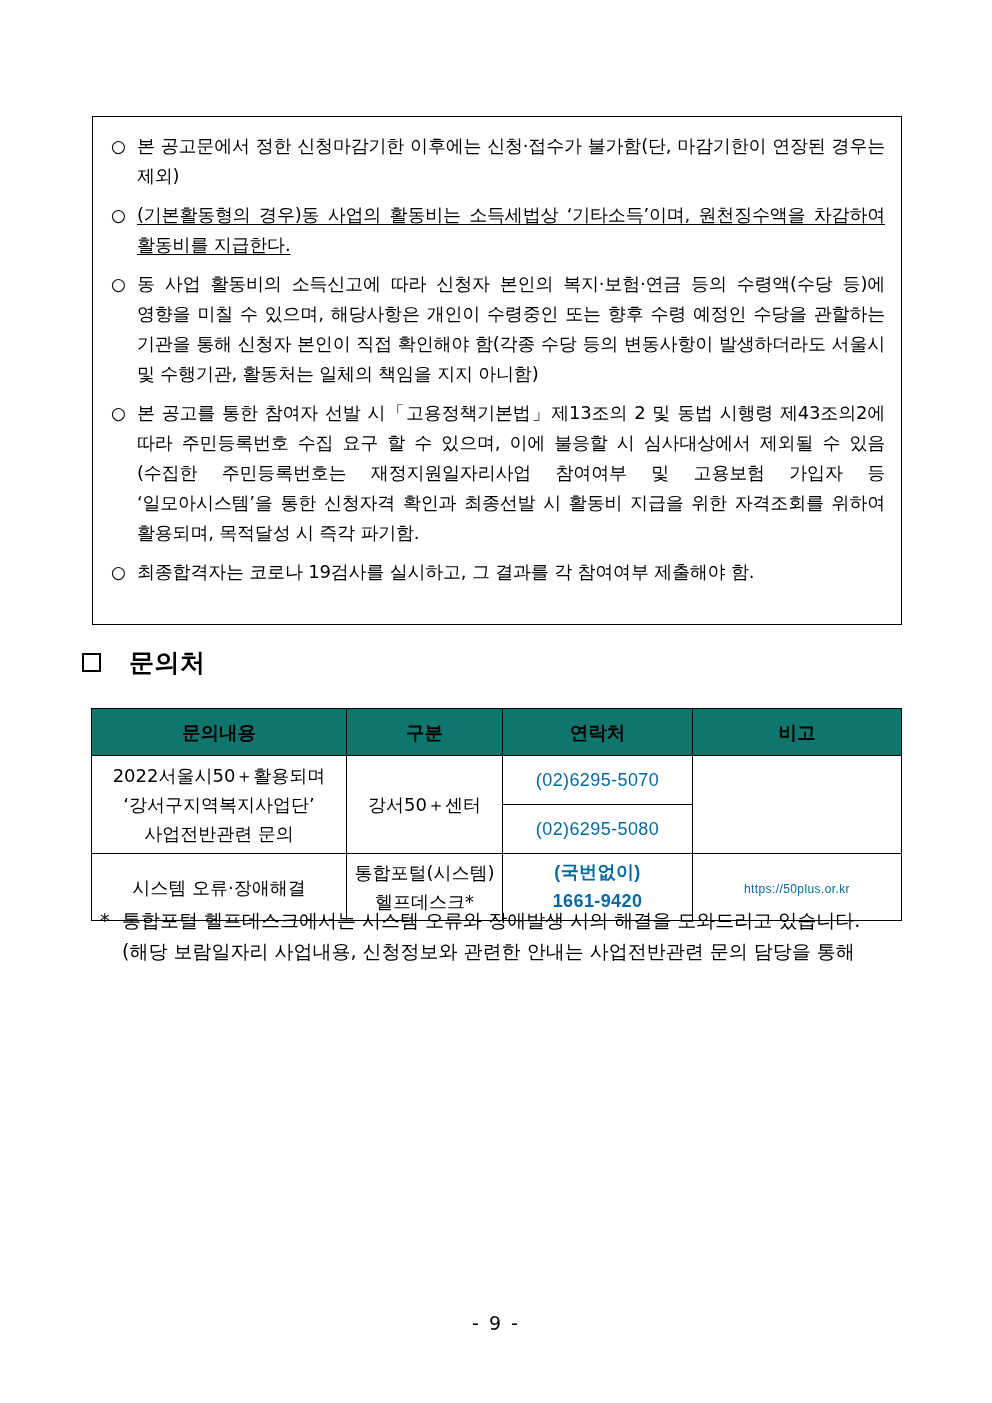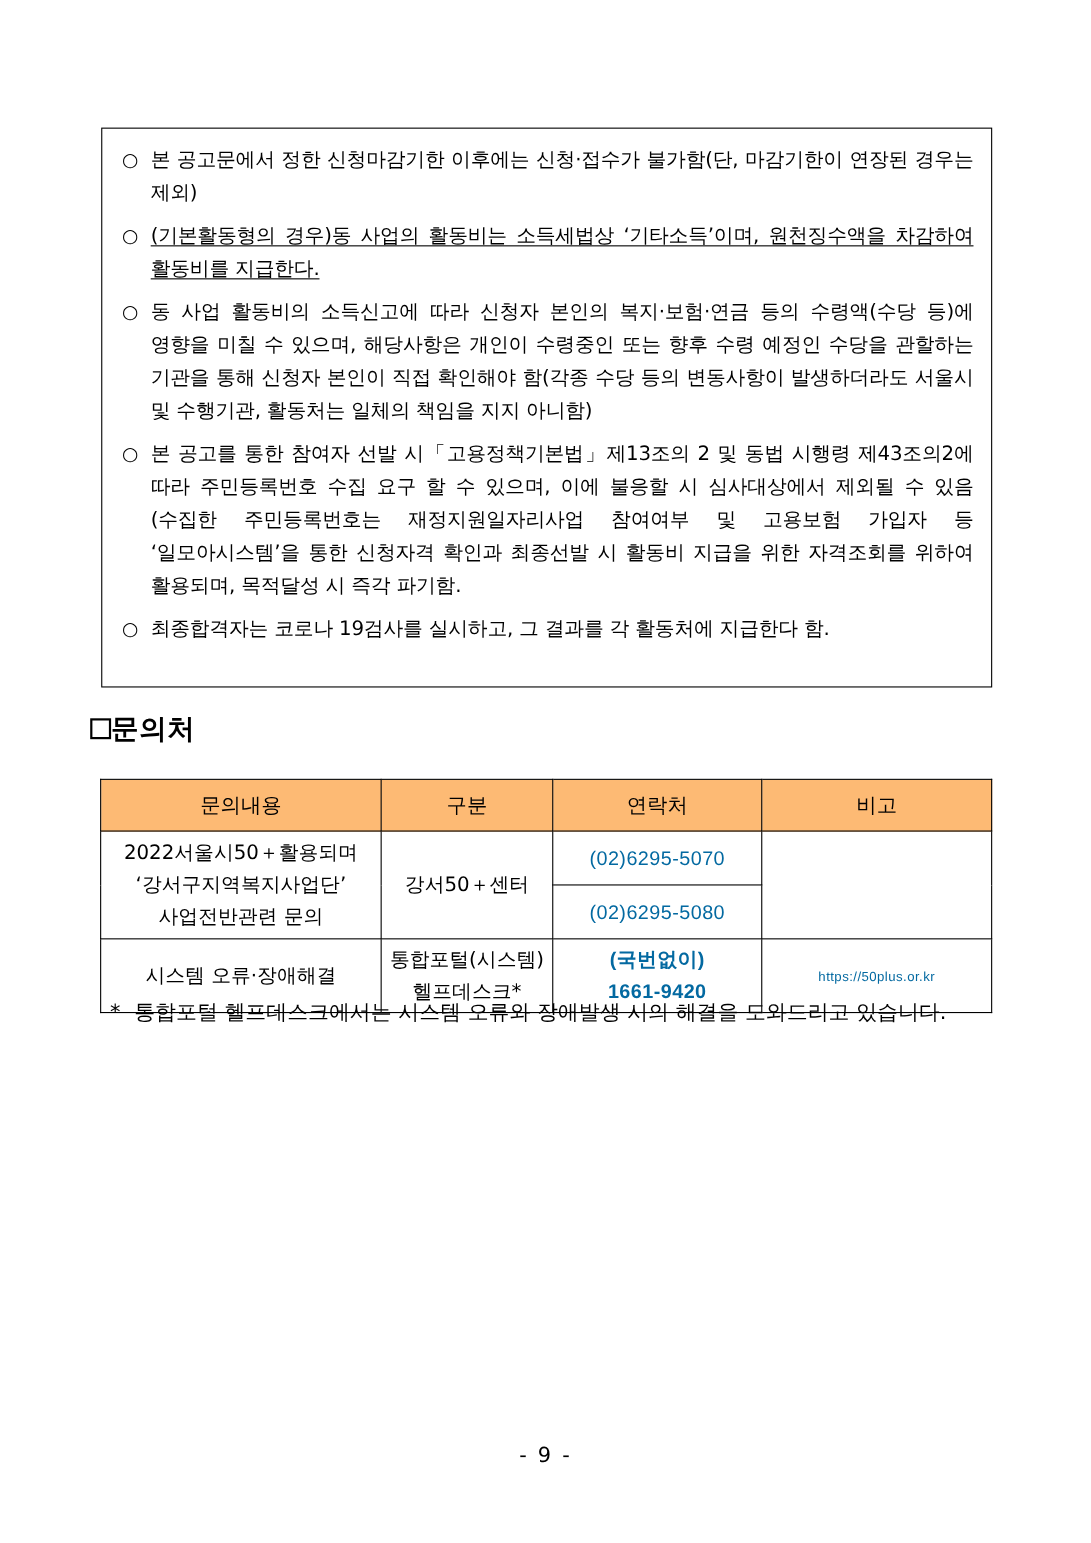--- a/index.html
+++ b/index.html
@@ -66,21 +66,21 @@
     text-underline-offset: 3px;
   }
 
   
   .section-heading {
     position: absolute;
     left: 82px;
     top: 650px;
     display: flex;
     align-items: center;
-    gap: 0;
+    gap: 28px;
   }
   .square-bullet {
     width: 19px;
     height: 19px;
     border: 2.2px solid #000;
     box-sizing: border-box;
     display: inline-block;
   }
   .section-heading-text {
     font-size: 25px;
@@ -102,22 +102,22 @@
   .contact-table td {
     border: 1.4px solid #000;
     text-align: center;
     vertical-align: middle;
     font-size: 18px;
     line-height: 29px;
     padding: 4px 4px;
     word-break: keep-all;
   }
   .contact-table thead th {
-    background: #fdba74;
-    font-weight: normal;
+    background: #0f766e;
+    font-weight: bold;
     height: 38px;
     font-size: 18.5px;
   }
   .col-inquiry { width: 255px; }
   .col-type    { width: 156px; }
   .col-contact { width: 190px; }
   .col-note    { width: 209px; }
 
   .phone-text,
   .url-text {
@@ -196,21 +196,21 @@
       <span class="bullet-text">동 사업 활동비의 소득신고에 따라 신청자 본인의 복지·보험·연금 등의 수령액(수당 등)에 영향을 미칠 수 있으며, 해당사항은 개인이 수령중인 또는 향후 수령 예정인 수당을 관할하는 기관을 통해 신청자 본인이 직접 확인해야 함(각종 수당 등의 변동사항이 발생하더라도 서울시 및 수행기관, 활동처는 일체의 책임을 지지 아니함)</span>
     </div>
 
     <div class="bullet-row">
       <span class="bullet-mark">○</span>
       <span class="bullet-text">본 공고를 통한 참여자 선발 시「고용정책기본법」제13조의 2 및 동법 시행령 제43조의2에 따라 주민등록번호 수집 요구 할 수 있으며, 이에 불응할 시 심사대상에서 제외될 수 있음(수집한 주민등록번호는 재정지원일자리사업 참여여부 및 고용보험 가입자 등 ‘일모아시스템’을 통한 신청자격 확인과 최종선발 시 활동비 지급을 위한 자격조회를 위하여 활용되며, 목적달성 시 즉각 파기함.</span>
     </div>
 
     <div class="bullet-row">
       <span class="bullet-mark">○</span>
-      <span class="bullet-text">최종합격자는 코로나 19검사를 실시하고, 그 결과를 각 활동처에 지급한다 함.</span>
+      <span class="bullet-text">최종합격자는 코로나 19검사를 실시하고, 그 결과를 각 참여여부 제출해야 함.</span>
     </div>
 
   </div>
 
   <div class="section-heading">
     <span class="square-bullet"></span>
     <span class="section-heading-text">문의처</span>
   </div>
 
   <table class="contact-table">
@@ -261,17 +261,18 @@
         </td>
       </tr>
     </tbody>
   </table>
 
   <div class="footnote">
     <div class="footnote-line">
       <span class="footnote-mark">*</span>
       <span class="footnote-body">통합포털 헬프데스크에서는 시스템 오류와 장애발생 시의 해결을 도와드리고 있습니다.</span>
     </div>
+    <div class="footnote-indent">(해당 보람일자리 사업내용, 신청정보와 관련한 안내는 사업전반관련 문의 담당을 통해</div>
   </div>
 
   <div class="page-number">- 9 -</div>
 
 </div>
 
 </body></html>

